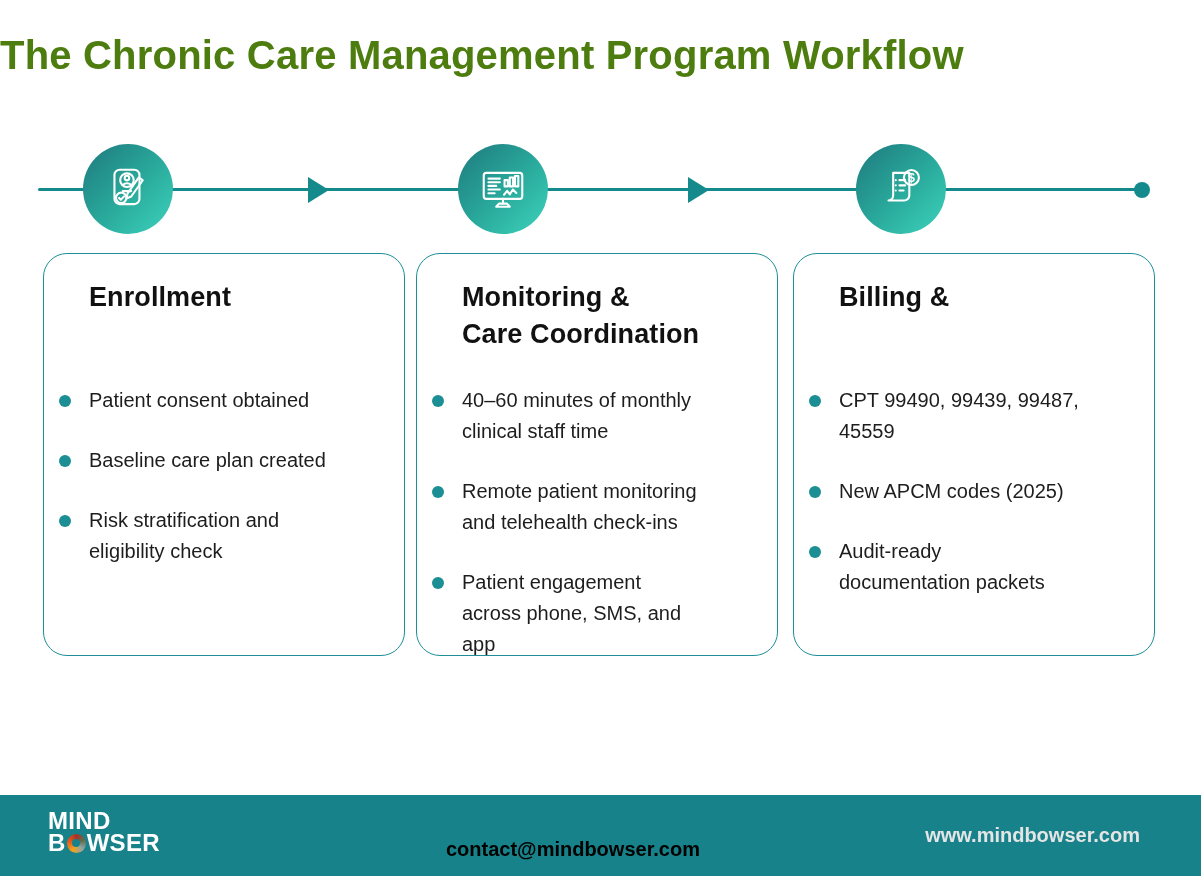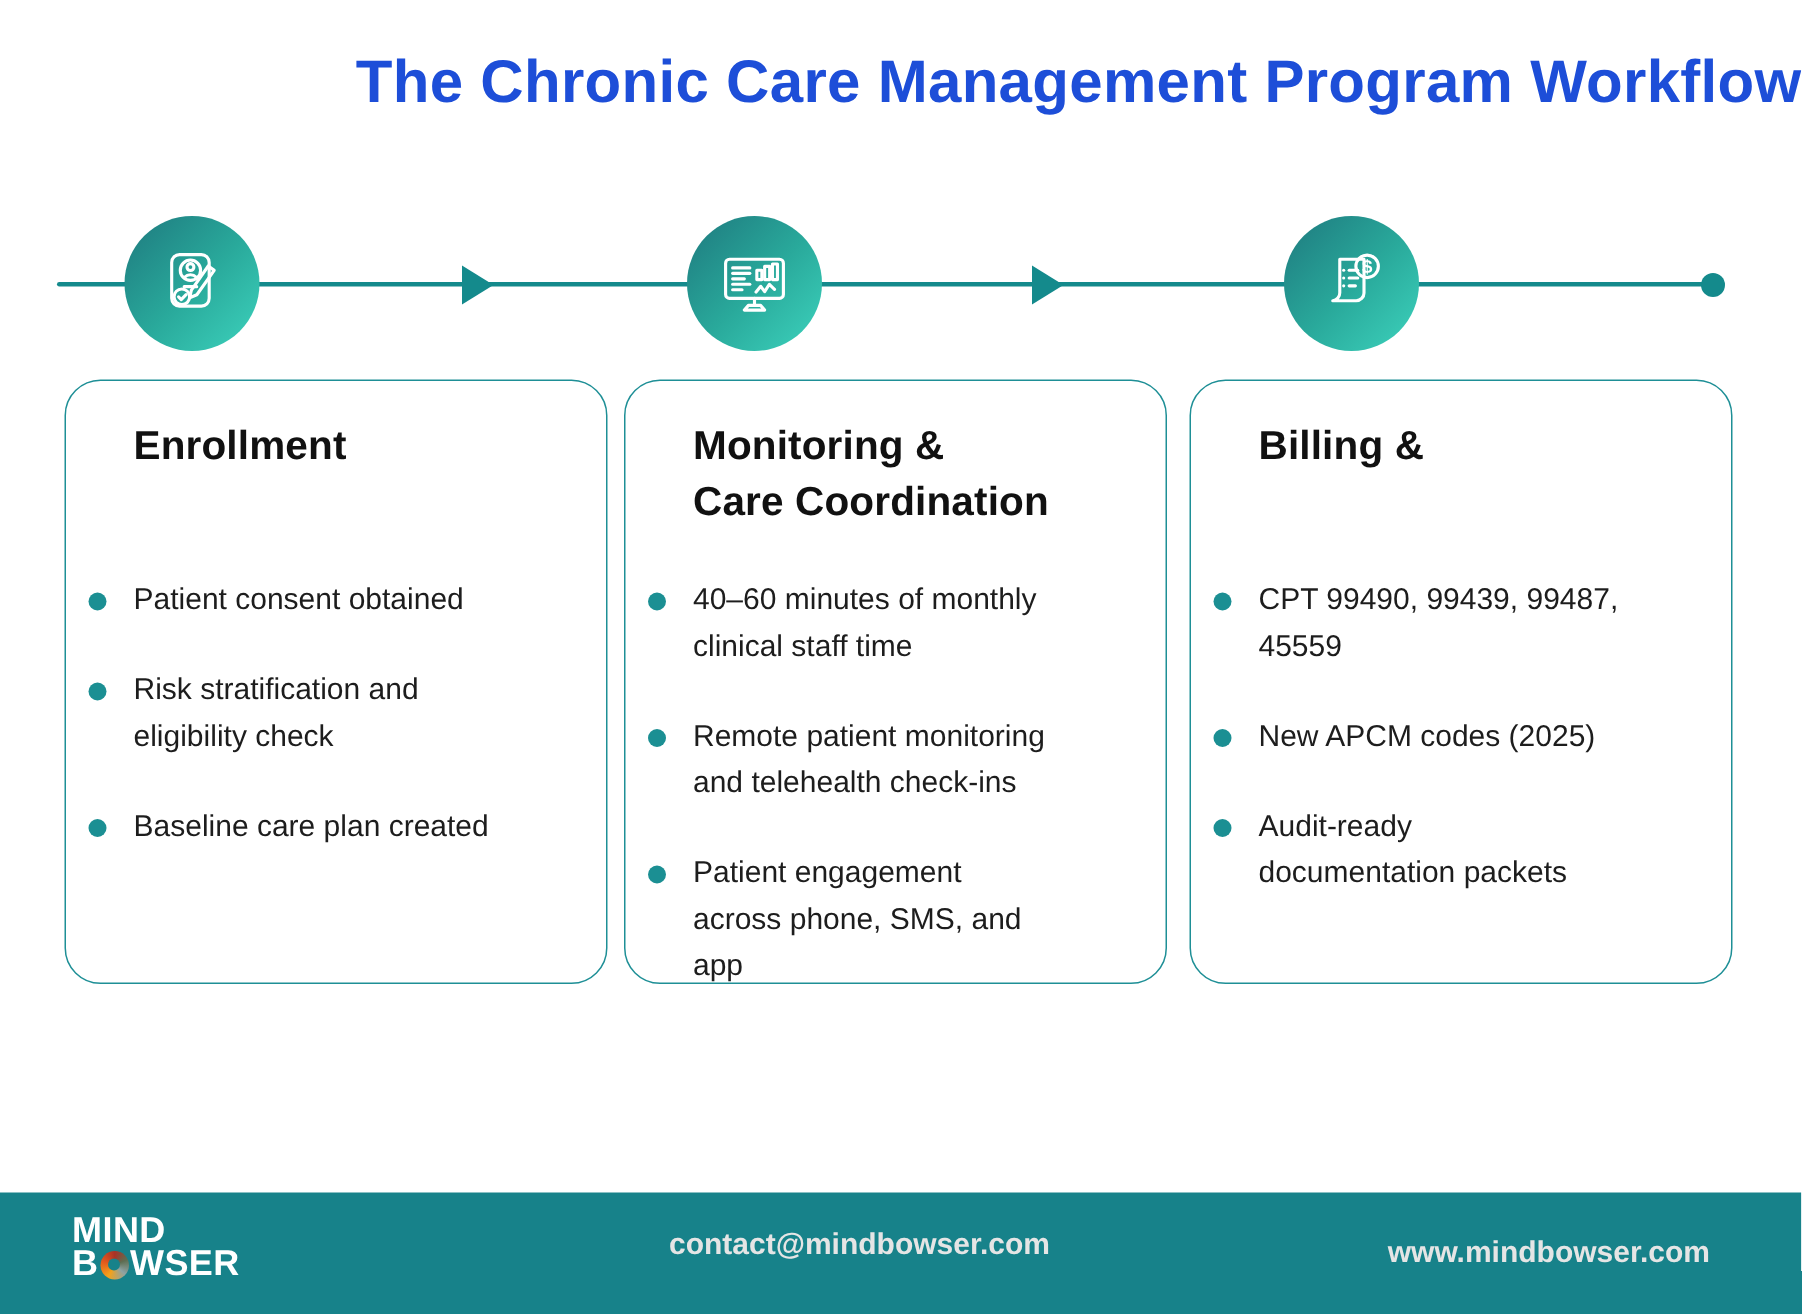--- a/index.html
+++ b/index.html
@@ -14,25 +14,25 @@
     overflow: hidden;
     margin: 0 auto;
   }
 
   
   .title {
     position: absolute;
     top: 33px;
     left: 0;
     width: 100%;
-    text-align: right;
+    text-align: left;
     font-size: 40px;
     font-weight: bold;
     letter-spacing: 0.2px;
-    color: #1d4ed8;
+    color: #4d7c0f;
   }
 
   
   .tl-line {
     position: absolute;
     left: 38px;
     top: 188px;
     width: 1104px;
     height: 3px;
     background: #148A8C;
@@ -160,23 +160,23 @@
     left: 5.5px;
     top: 5.5px;
     width: 8px;
     height: 8px;
     border-radius: 50%;
     background: #17828A;
   }
   .footer-email {
     position: absolute;
     left: 573px;
-    top: 24px;
+    top: 43px;
     transform: translateX(-50%);
-    color: #e5e5e5;
+    color: #000000;
     font-weight: bold;
     font-size: 20px;
     white-space: nowrap;
   }
   .footer-site {
     position: absolute;
     right: 61px;
     top: 29px;
     color: #e5e5e5;
     font-weight: bold;
@@ -246,22 +246,22 @@
     </svg>
   </div>
 
   <div class="card c1">
     <h2>
       <div>Enrollment</div>
       <div></div>
     </h2>
     <ul>
       <li><span class="btxt">Patient consent obtained</span></li>
+      <li><span class="btxt">Baseline care plan created</span></li>
       <li><span class="btxt">Risk stratification and eligibility check</span></li>
-      <li><span class="btxt">Baseline care plan created</span></li>
     </ul>
   </div>
 
   <div class="card c2">
     <h2>
       <div>Monitoring &amp;</div>
       <div>Care Coordination</div>
     </h2>
     <ul>
       <li><span class="btxt">40–60 minutes of monthly clinical staff time</span></li>

